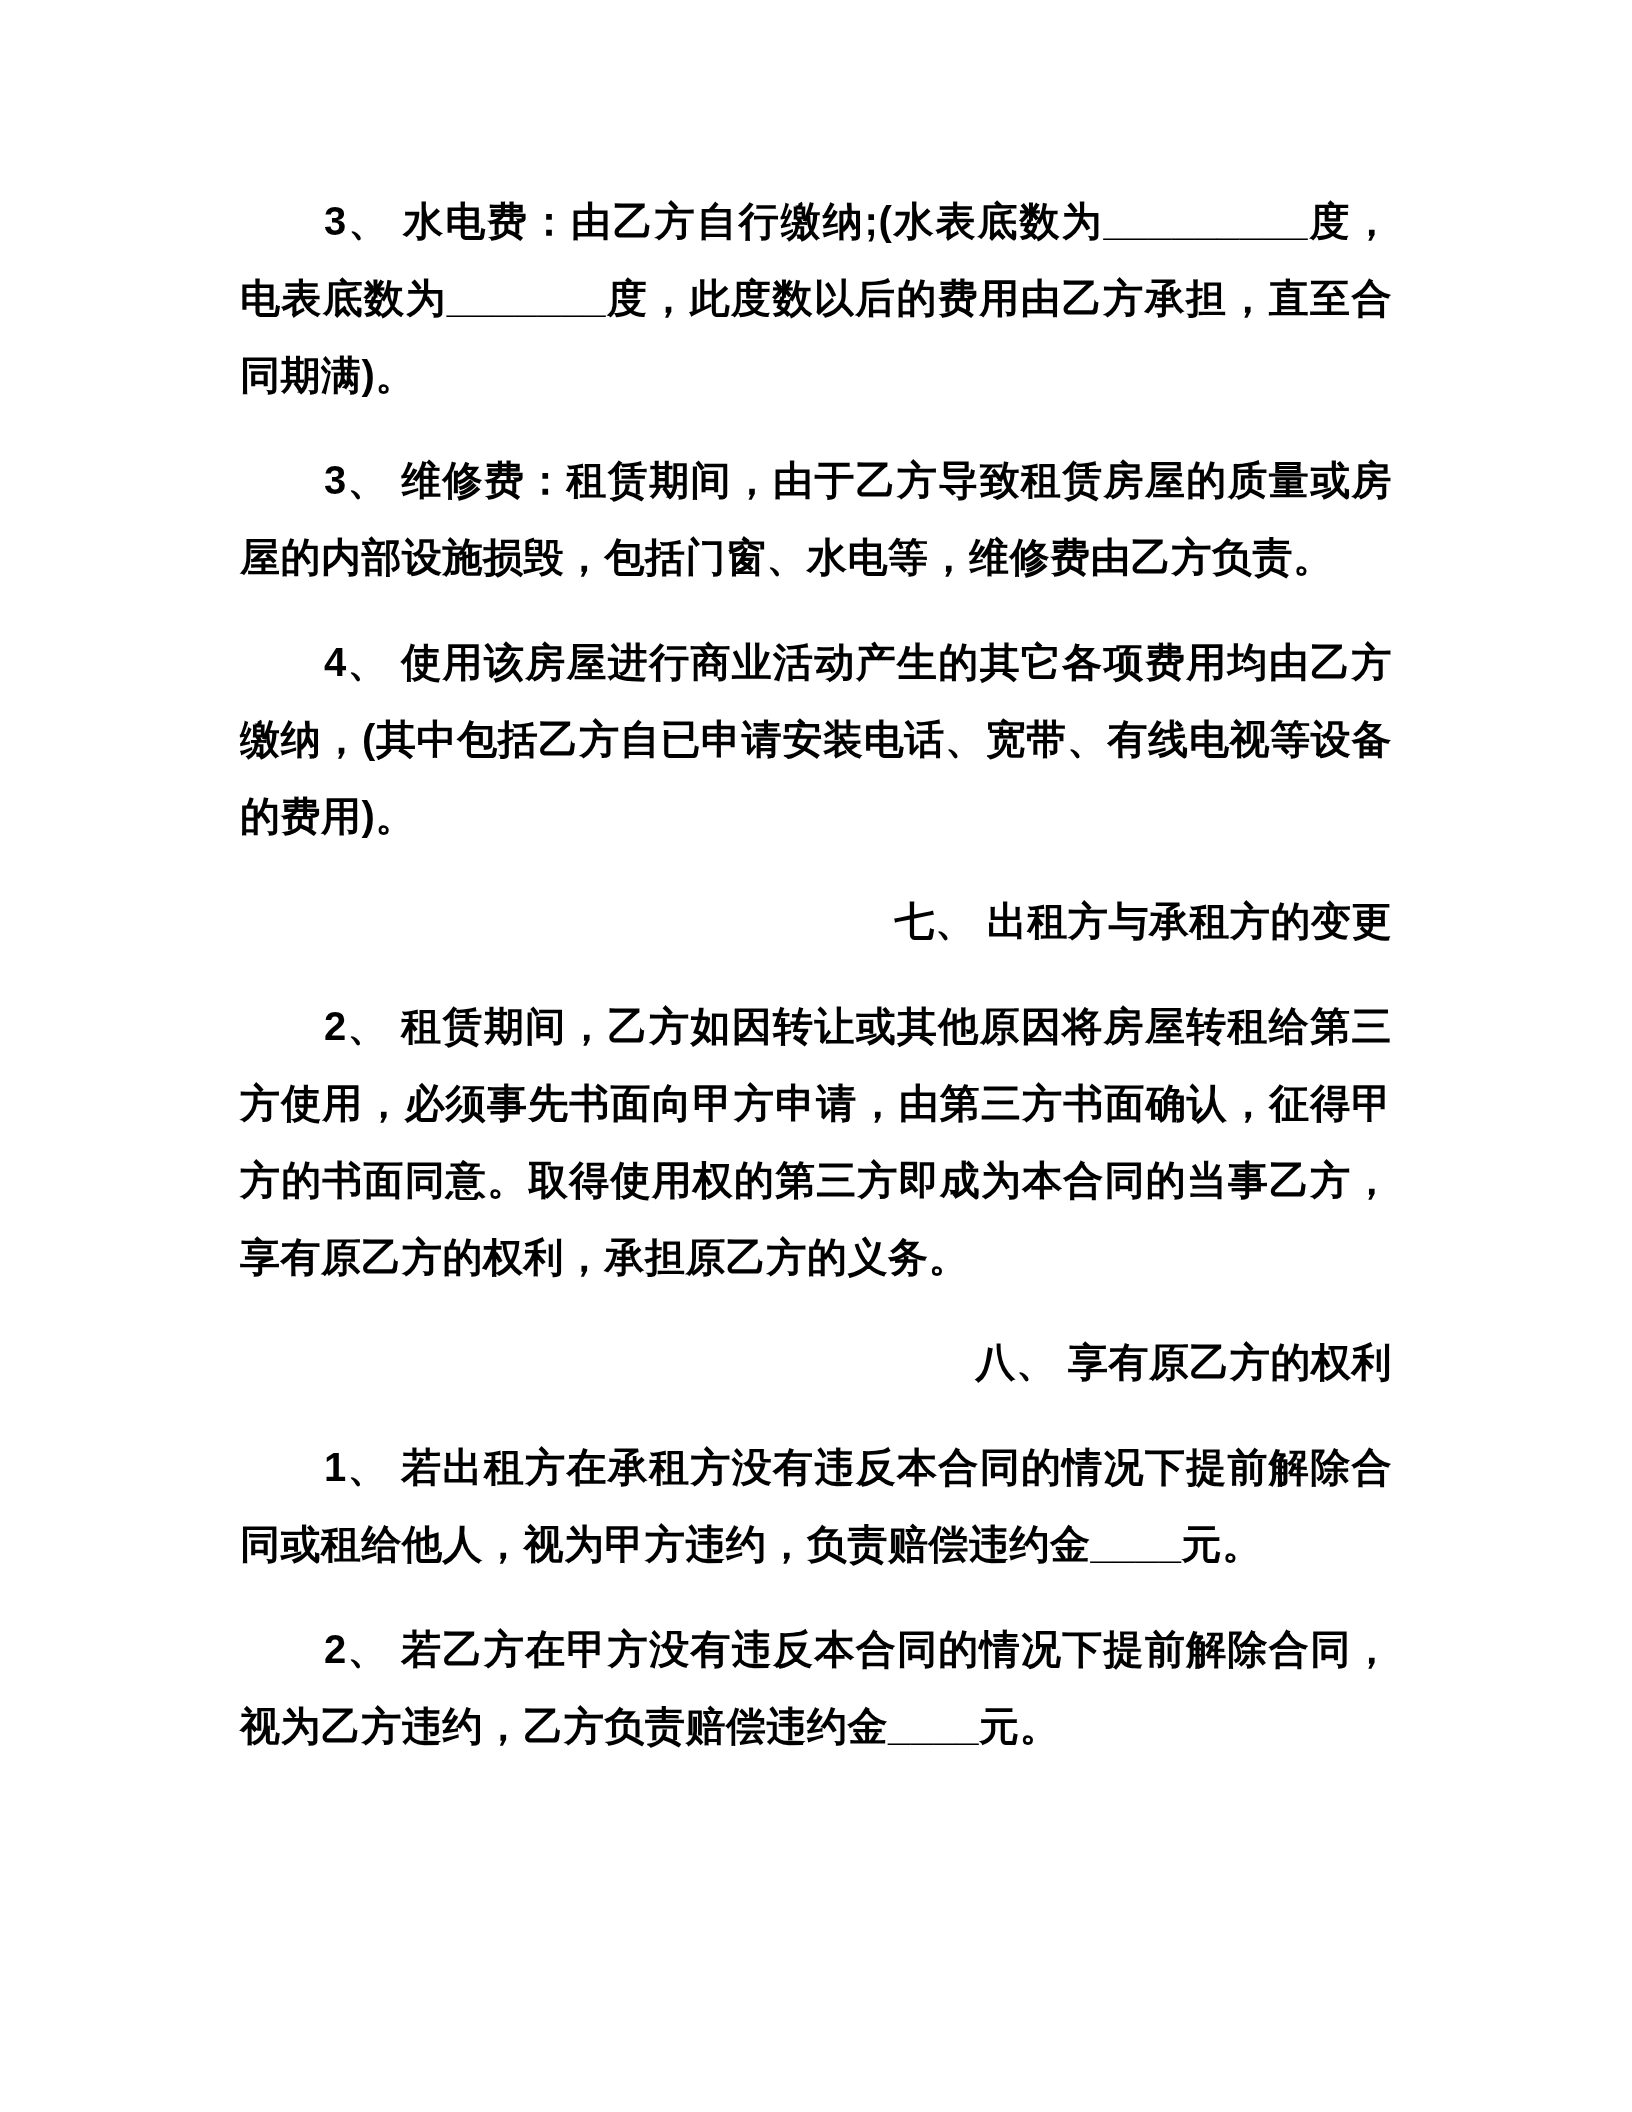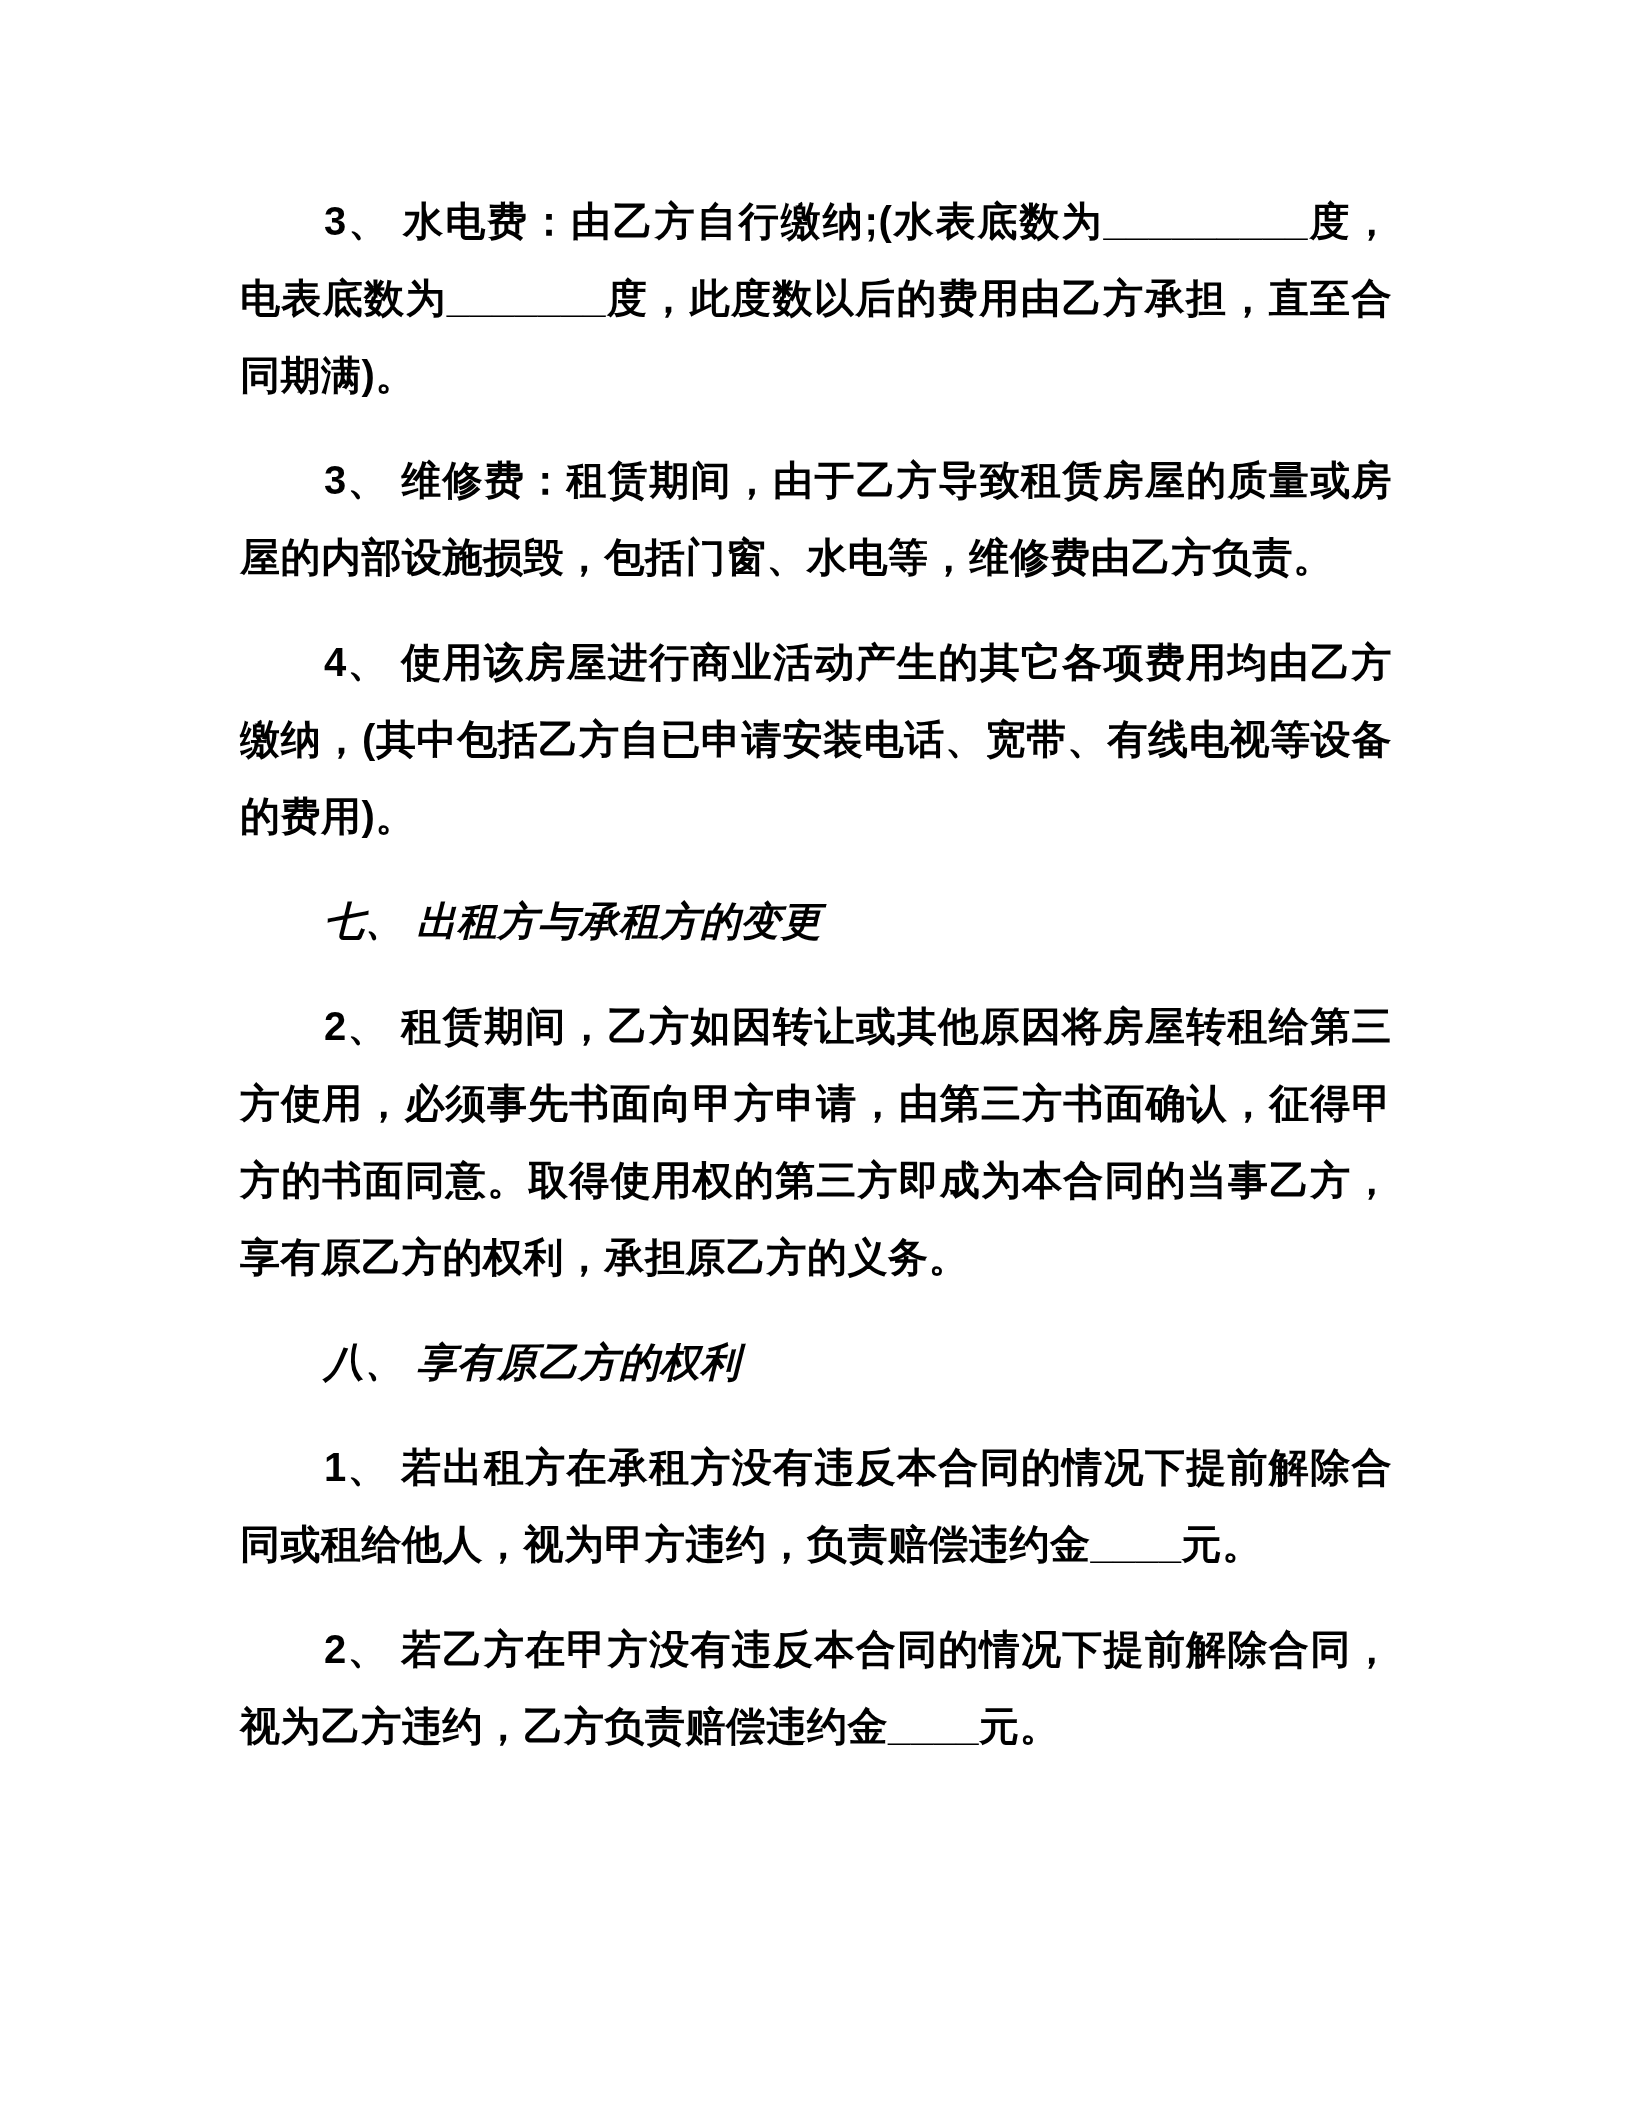--- a/index.html
+++ b/index.html
@@ -21,22 +21,21 @@
     font-weight: 700;
     font-size: 40px;
     line-height: 77px;
     color: #000000;
     margin: 0 0 28px 0;
     text-indent: 84px;
     text-align: justify;
     letter-spacing: 0.5px;
   }
   .heading {
-    text-align: left;
-    font-style: italic;
+    text-align: right;
   }
 </style>
 </head>
 <body>
 
 <div class="page">
   <p class="para">3、 水电费：由乙方自行缴纳;(水表底数为_________度，电表底数为_______度，此度数以后的费用由乙方承担，直至合同期满)。</p>
 
   <p class="para">3、 维修费：租赁期间，由于乙方导致租赁房屋的质量或房屋的内部设施损毁，包括门窗、水电等，维修费由乙方负责。</p>
 

